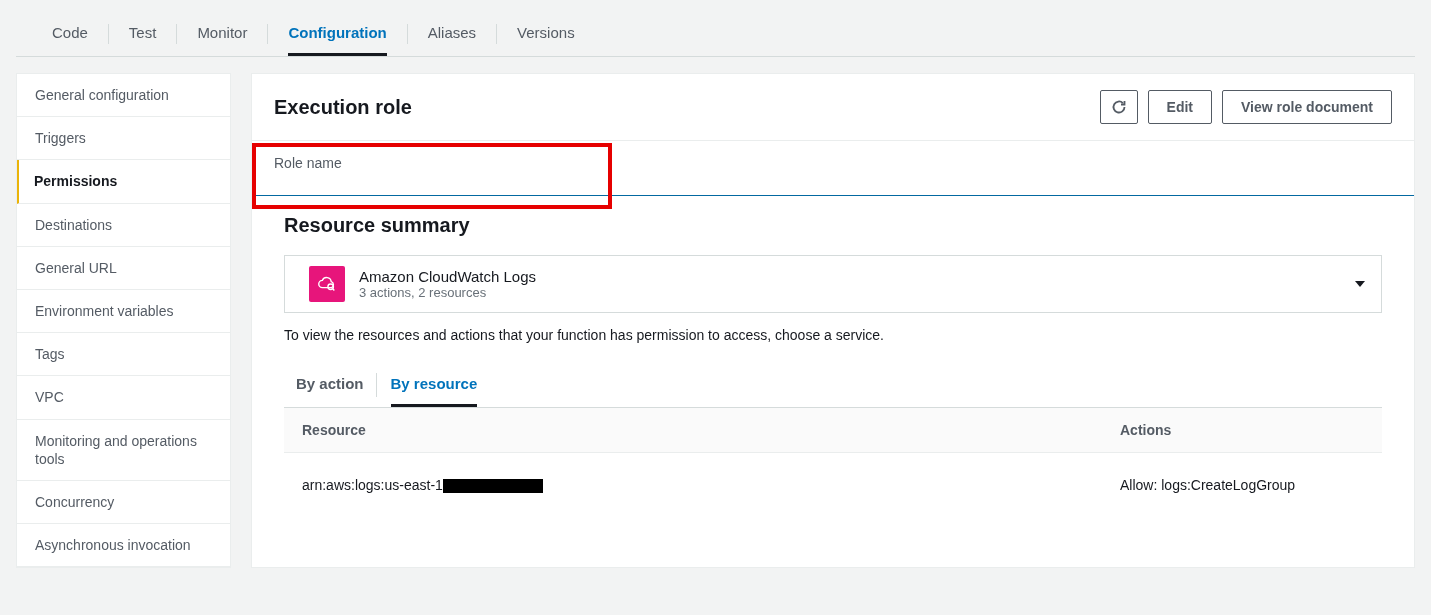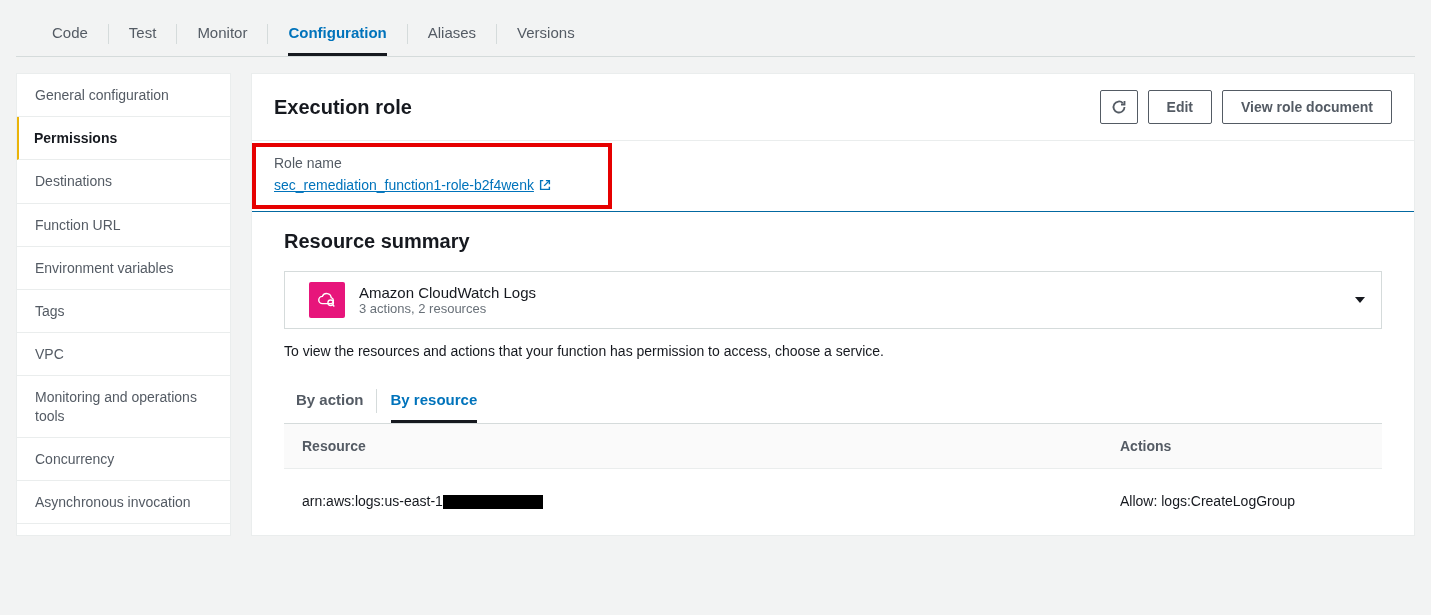--- a/index.html
+++ b/index.html
@@ -263,23 +263,24 @@
   <div class="top-tab active">Configuration</div>
   <div class="top-tab-divider"></div>
   <div class="top-tab">Aliases</div>
   <div class="top-tab-divider"></div>
   <div class="top-tab">Versions</div>
 </div>
 
 <div class="main-layout">
   <div class="sidebar">
     <div class="sidebar-item">General configuration</div>
+    <div class="sidebar-item">Triggers</div>
     <div class="sidebar-item active">Permissions</div>
     <div class="sidebar-item">Destinations</div>
-    <div class="sidebar-item">Function URL</div>
+    <div class="sidebar-item">General URL</div>
     <div class="sidebar-item">Environment variables</div>
     <div class="sidebar-item">Tags</div>
     <div class="sidebar-item">VPC</div>
     <div class="sidebar-item">Monitoring and operations tools</div>
     <div class="sidebar-item">Concurrency</div>
     <div class="sidebar-item">Asynchronous invocation</div>
   </div>
 
   <div class="content">
     <div class="panel-header">
@@ -292,28 +293,20 @@
           </svg>
         </button>
         <button class="btn">Edit</button>
         <button class="btn">View role document</button>
       </div>
     </div>
 
     <div class="role-section">
       <div class="highlight-box"></div>
       <div class="role-label">Role name</div>
-      <a class="role-link">
-        <span>sec_remediation_function1-role-b2f4wenk</span>
-        <svg class="external-icon" viewBox="0 0 16 16" fill="none" stroke="#0073bb" stroke-width="1.6">
-          <path d="M6 3H3v10h10v-3"></path>
-          <path d="M9 3h4v4"></path>
-          <path d="M13 3L7 9"></path>
-        </svg>
-      </a>
     </div>
 
     <div class="resource-summary">
       <div class="resource-title">Resource summary</div>
 
       <div class="service-box">
         <div class="service-left">
           <div class="service-icon">
             <svg width="22" height="22" viewBox="0 0 24 24" fill="none" stroke="#fff" stroke-width="1.5">
               <path d="M7 16a4 4 0 0 1 0-8 5 5 0 0 1 9.6 1.5A3.5 3.5 0 0 1 17 16H7z"></path>

